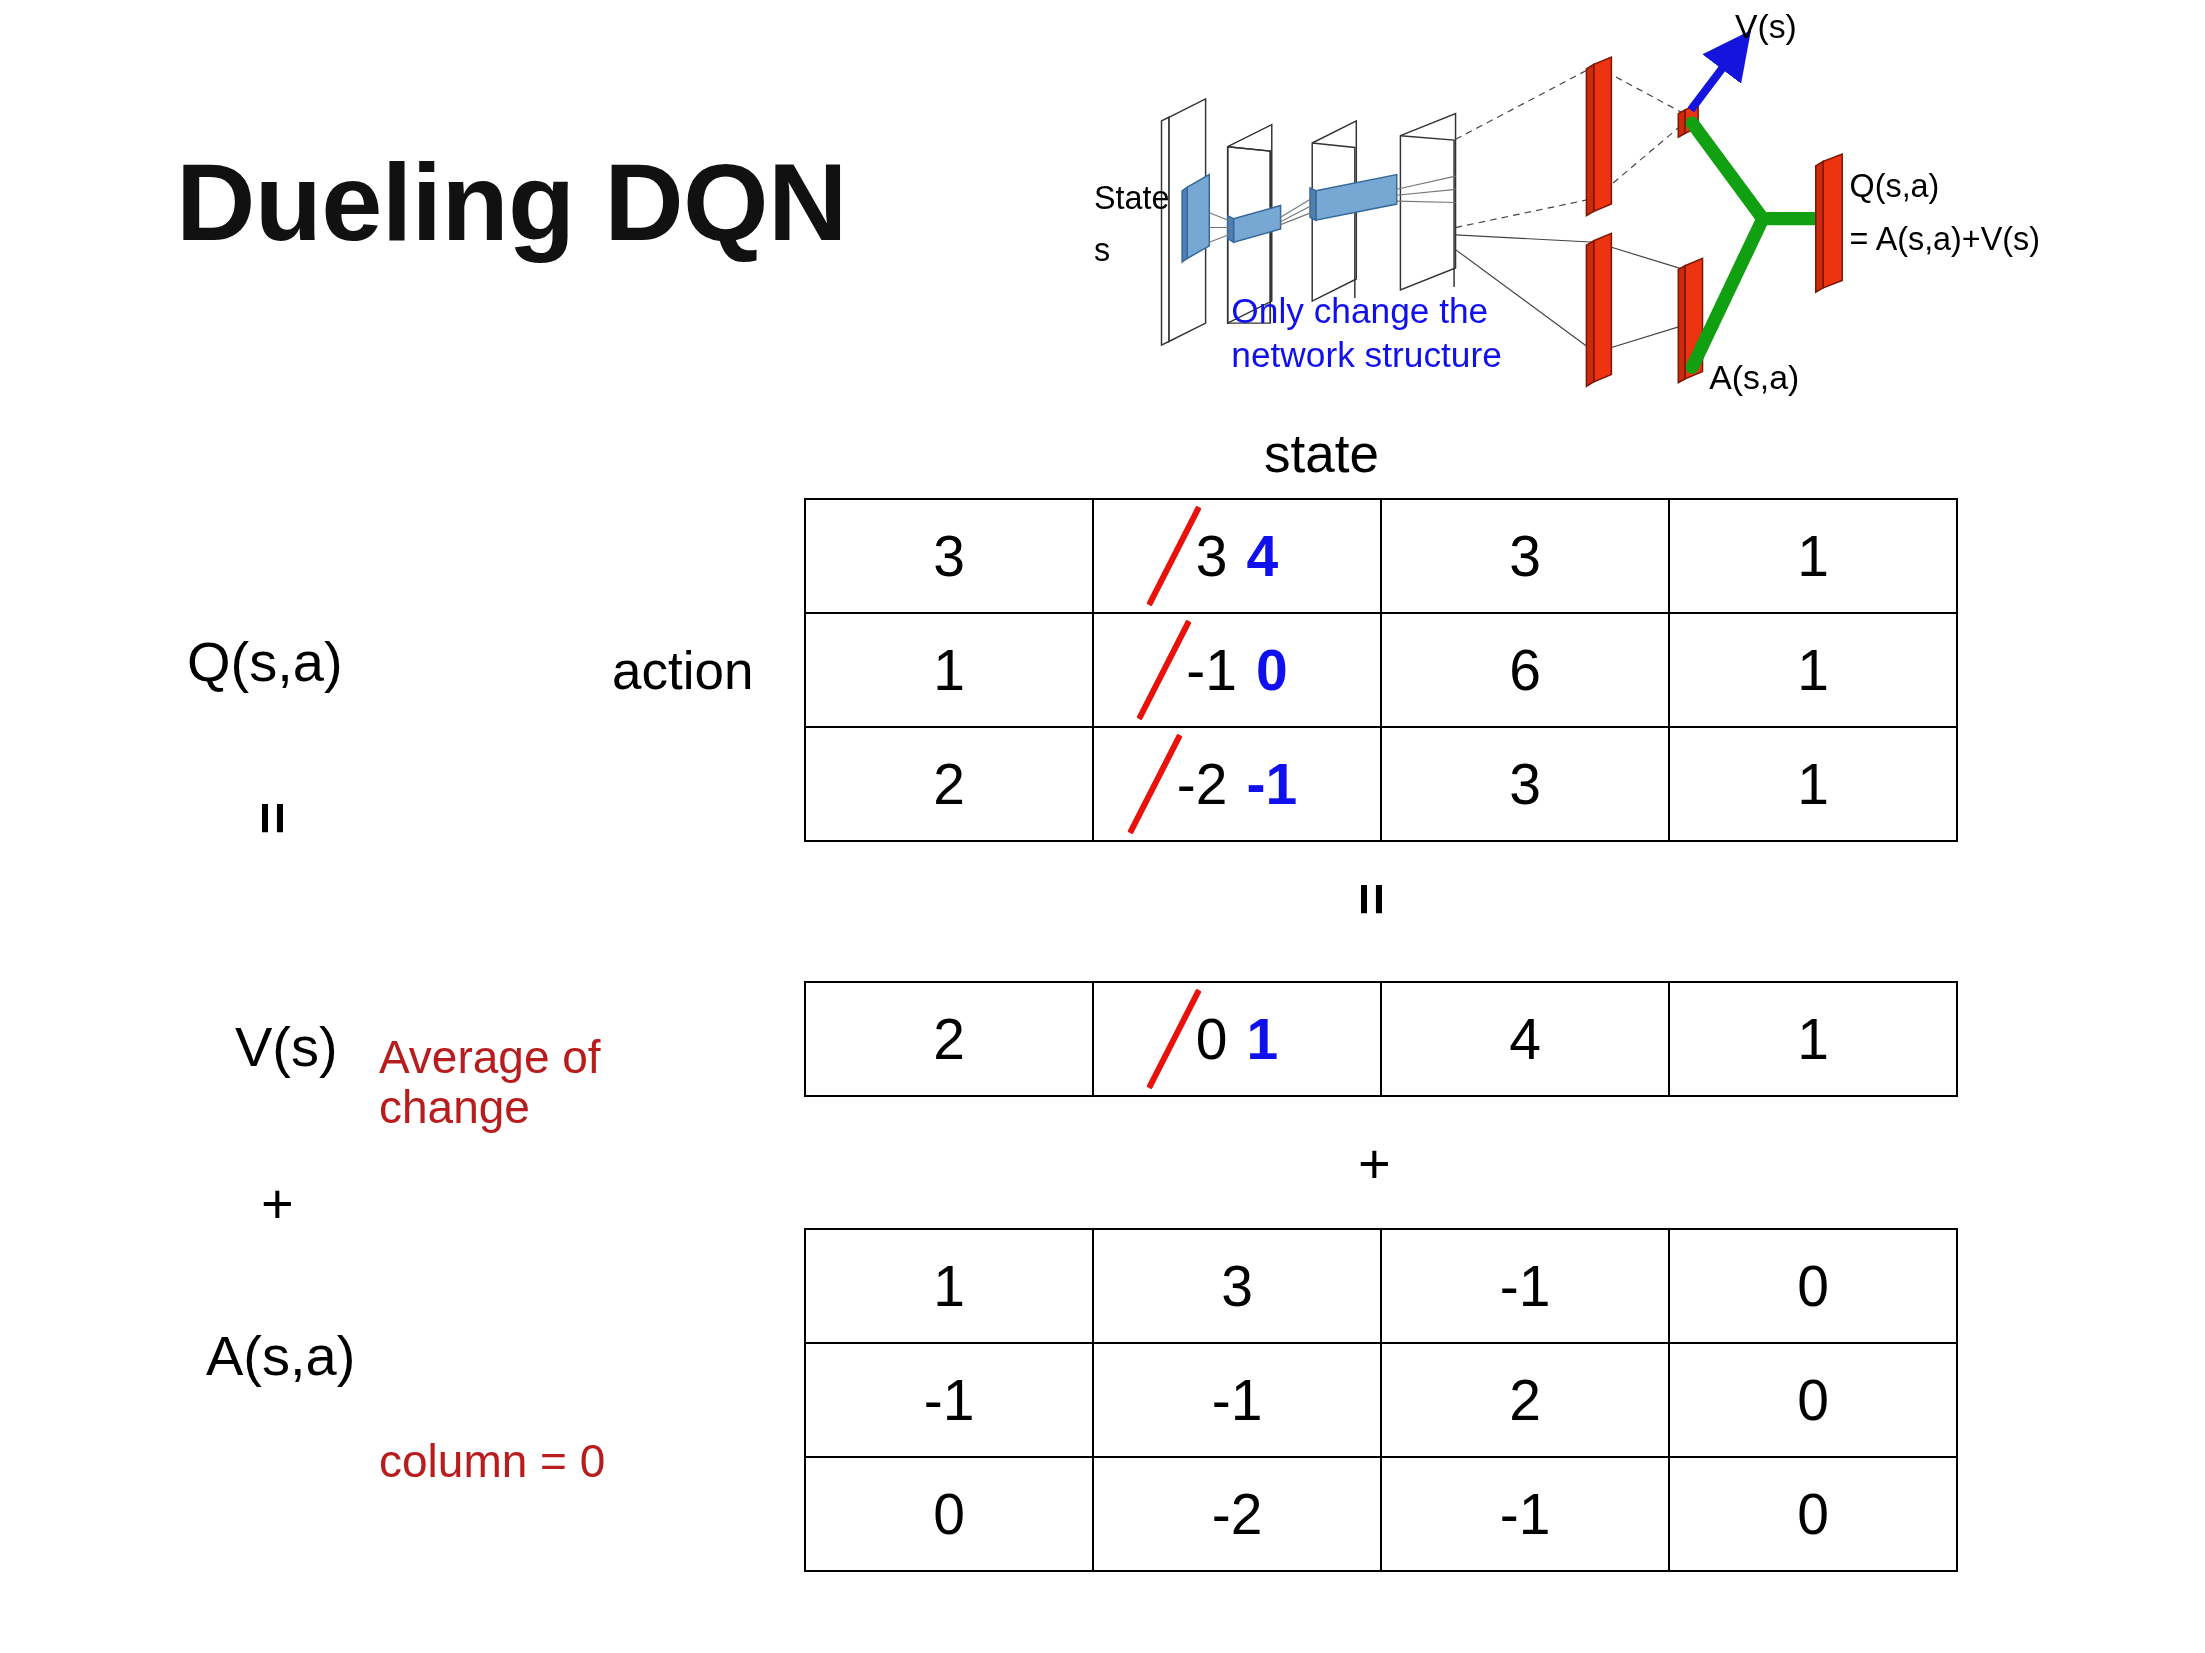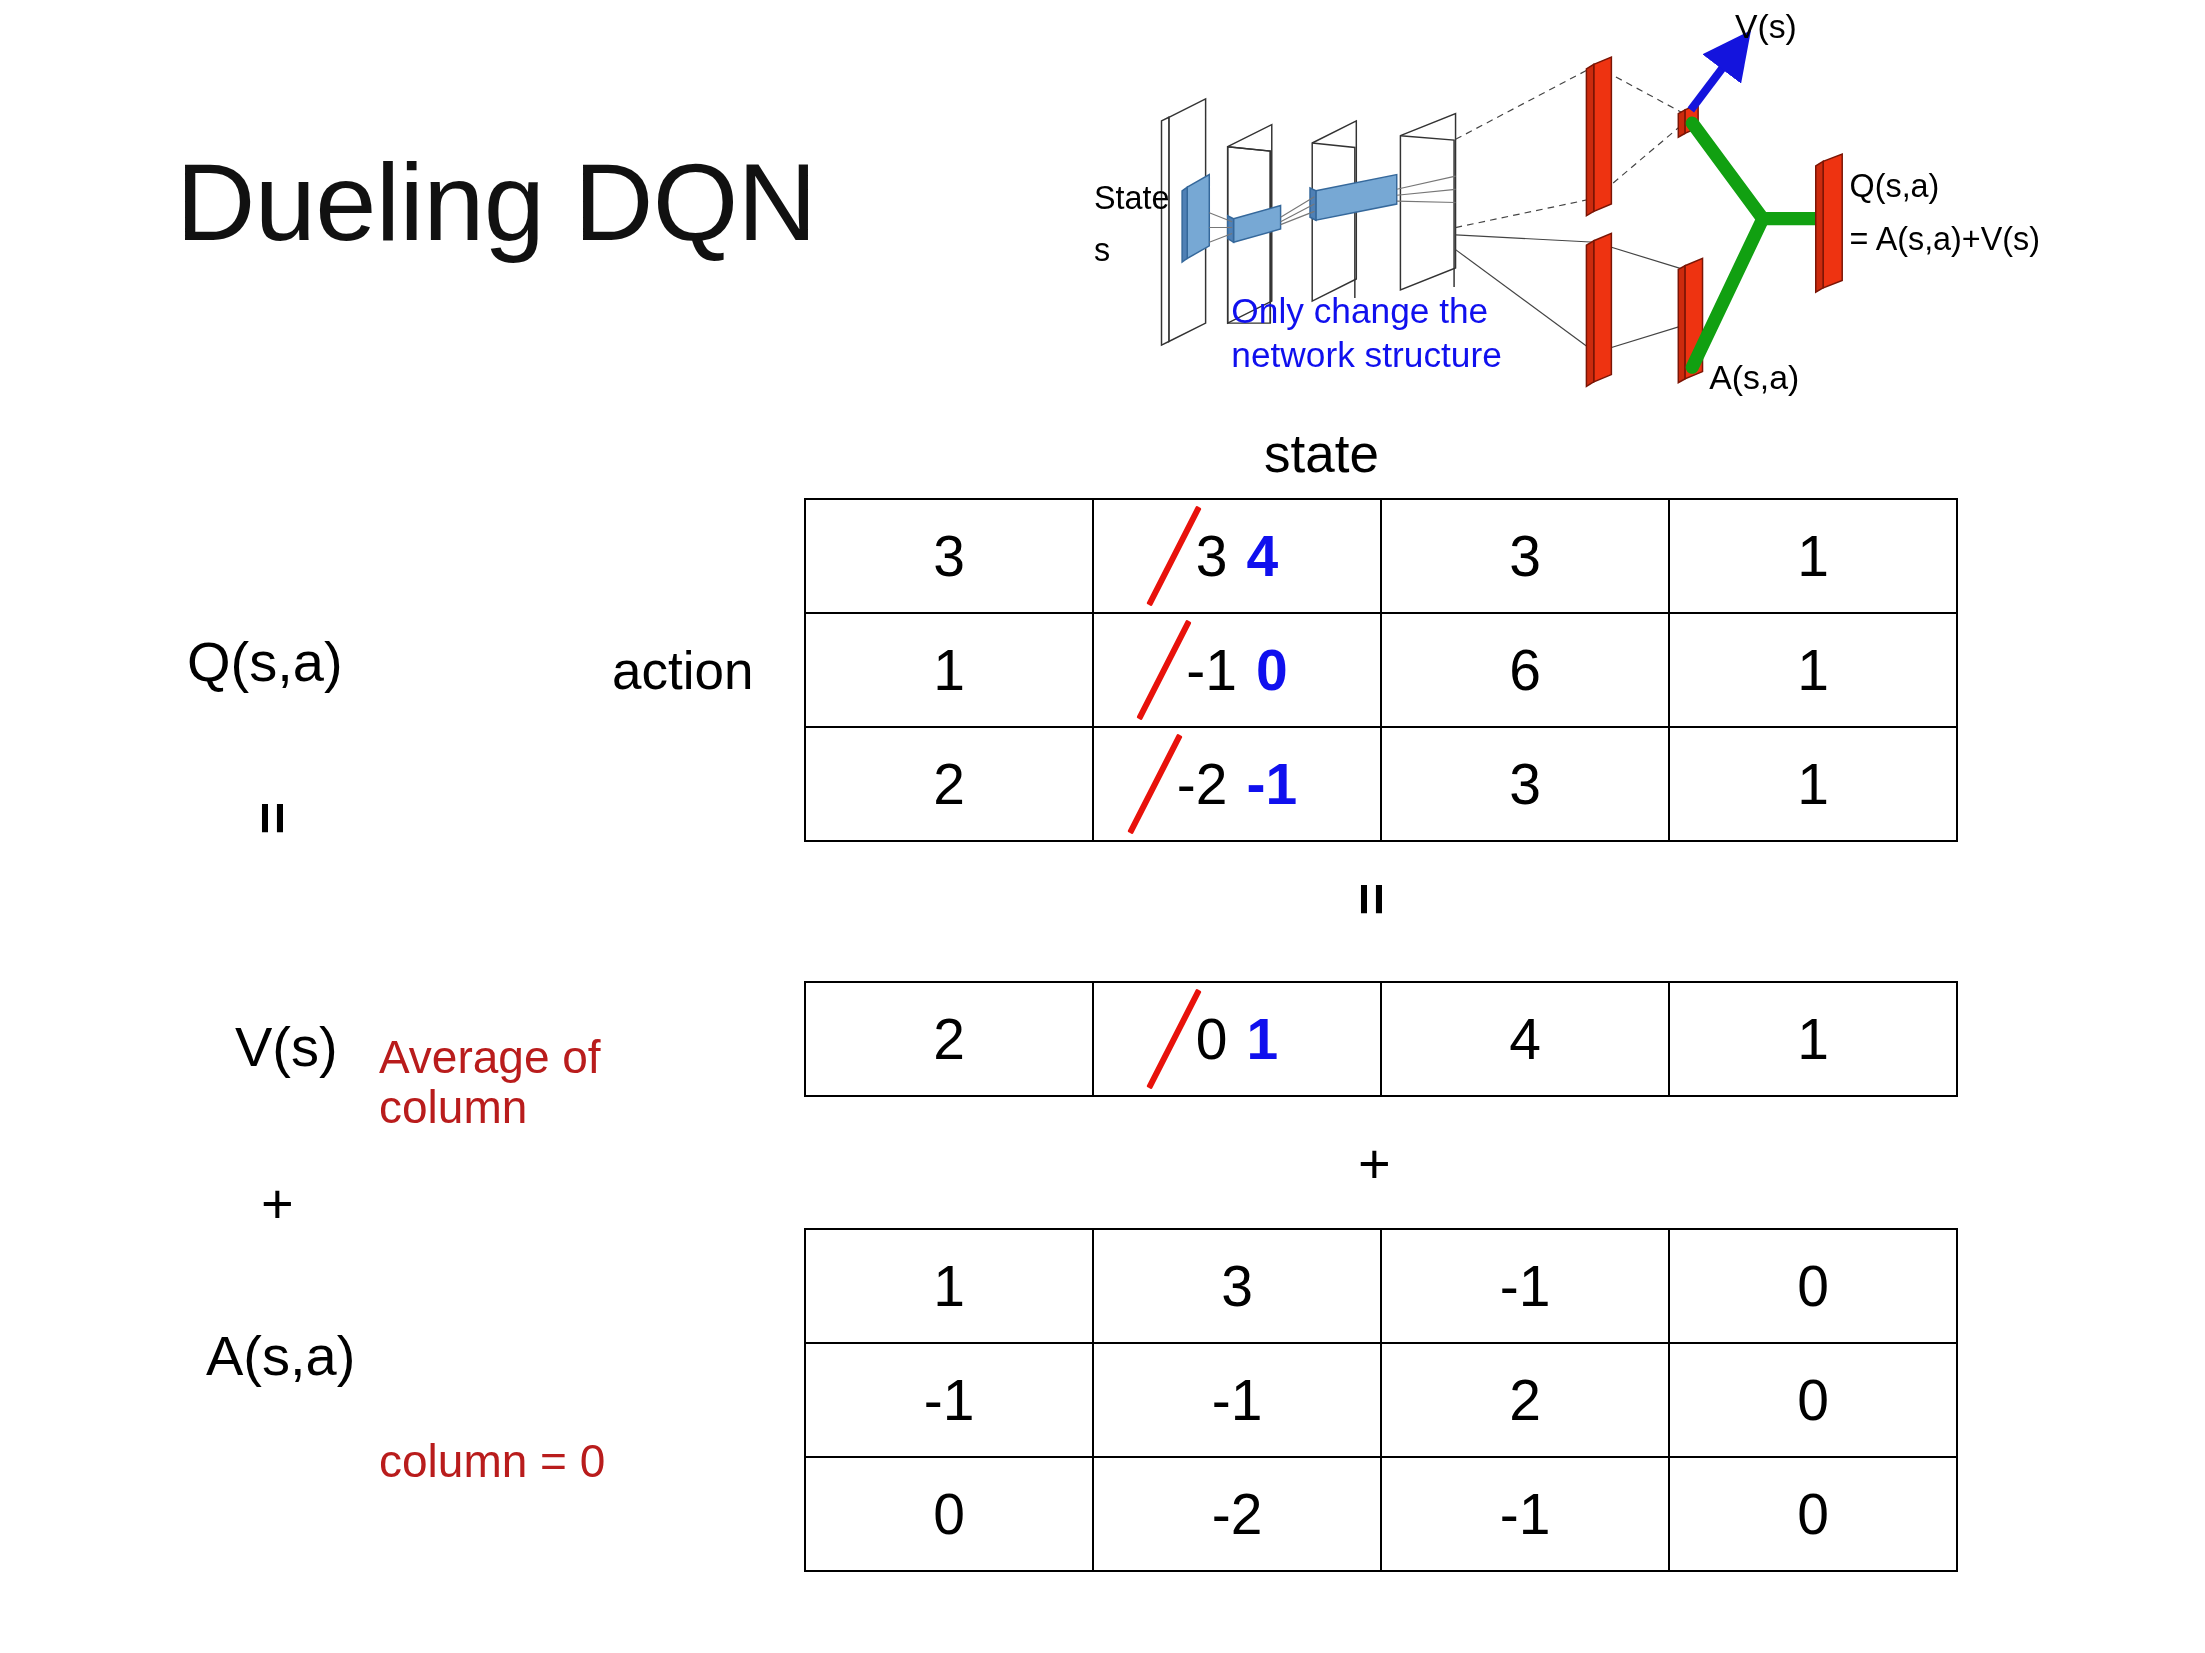--- a/index.html
+++ b/index.html
@@ -2,21 +2,21 @@
 <html style="font-size:11.8px"><head>
 <meta charset="utf-8">
 <style>
   html,body{margin:0;padding:0;background:#ffffff;}
   body{width:2205px;height:1654px;position:relative;overflow:hidden;
        font-family:"Liberation Sans",sans-serif;color:#000;}
 
   
   #slide-title{
     position:absolute;left:176px;top:147px;width:809px;
-    font-size:110px;line-height:1;font-weight:400;color:#111;
+    font-size:110px;line-height:1;font-weight:700;color:#111;
     letter-spacing:-0.7px;white-space:nowrap;
   }
 
   
   #network-figure{position:absolute;left:1088px;top:7.4px;width:1110px;height:397px;}
   #network-figure svg{display:block;width:100%;height:100%;}
 
   
   .lbl{position:absolute;white-space:pre;color:#000;}
   .blue-note{position:absolute;color:#b91c1c;font-size:46px;line-height:1.08;}
@@ -178,21 +178,21 @@
   <span class="eq-rot">=</span>
 </div>
 <div id="plus-left" class="op">+</div>
 <div id="eq-mid" class="op">
   <span class="eq-rot">=</span>
 </div>
 <div id="plus-mid" class="op">+</div>
 
 <div id="note-avg" class="blue-note">
   <div>Average of</div>
-  <div>column</div>
+  <div>change</div>
 </div>
 <div id="note-sum" class="blue-note">
   <div>column = 0</div>
 </div>
 
 <table class="matrix" id="table-q" style="left:804px;top:498px;">
     <tbody>
       <tr>
         <td>
           <div class="cell-inner">

